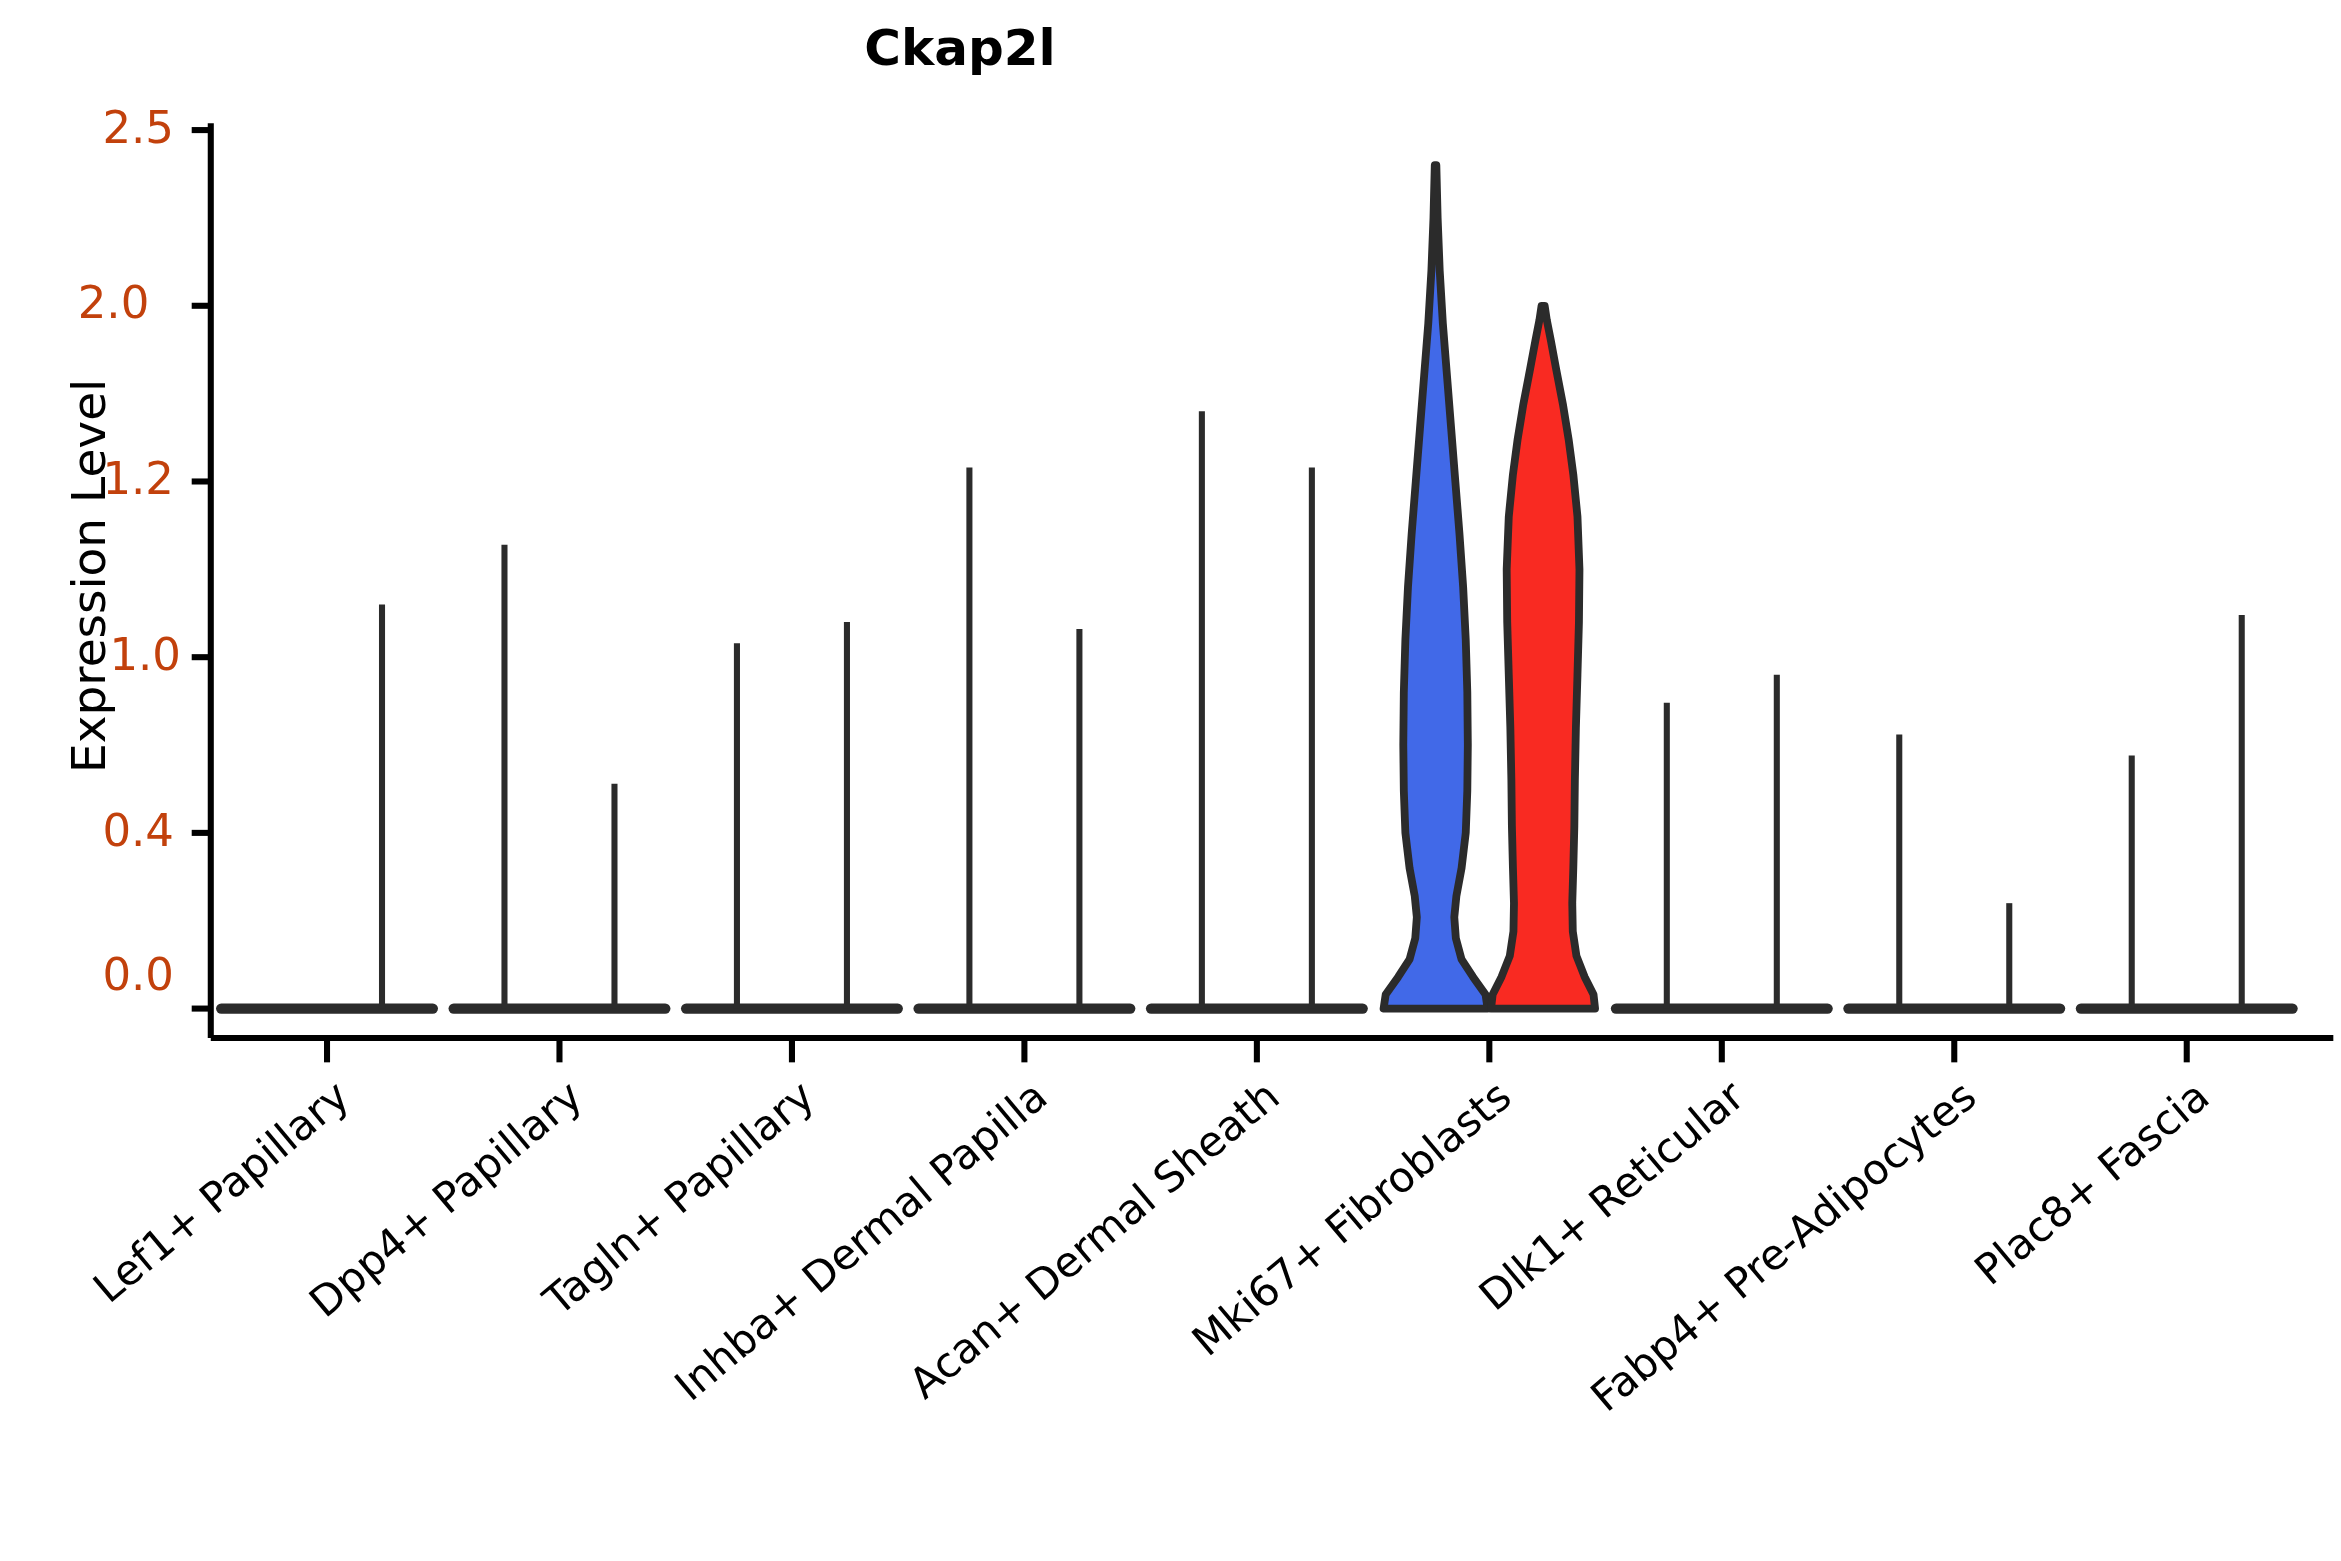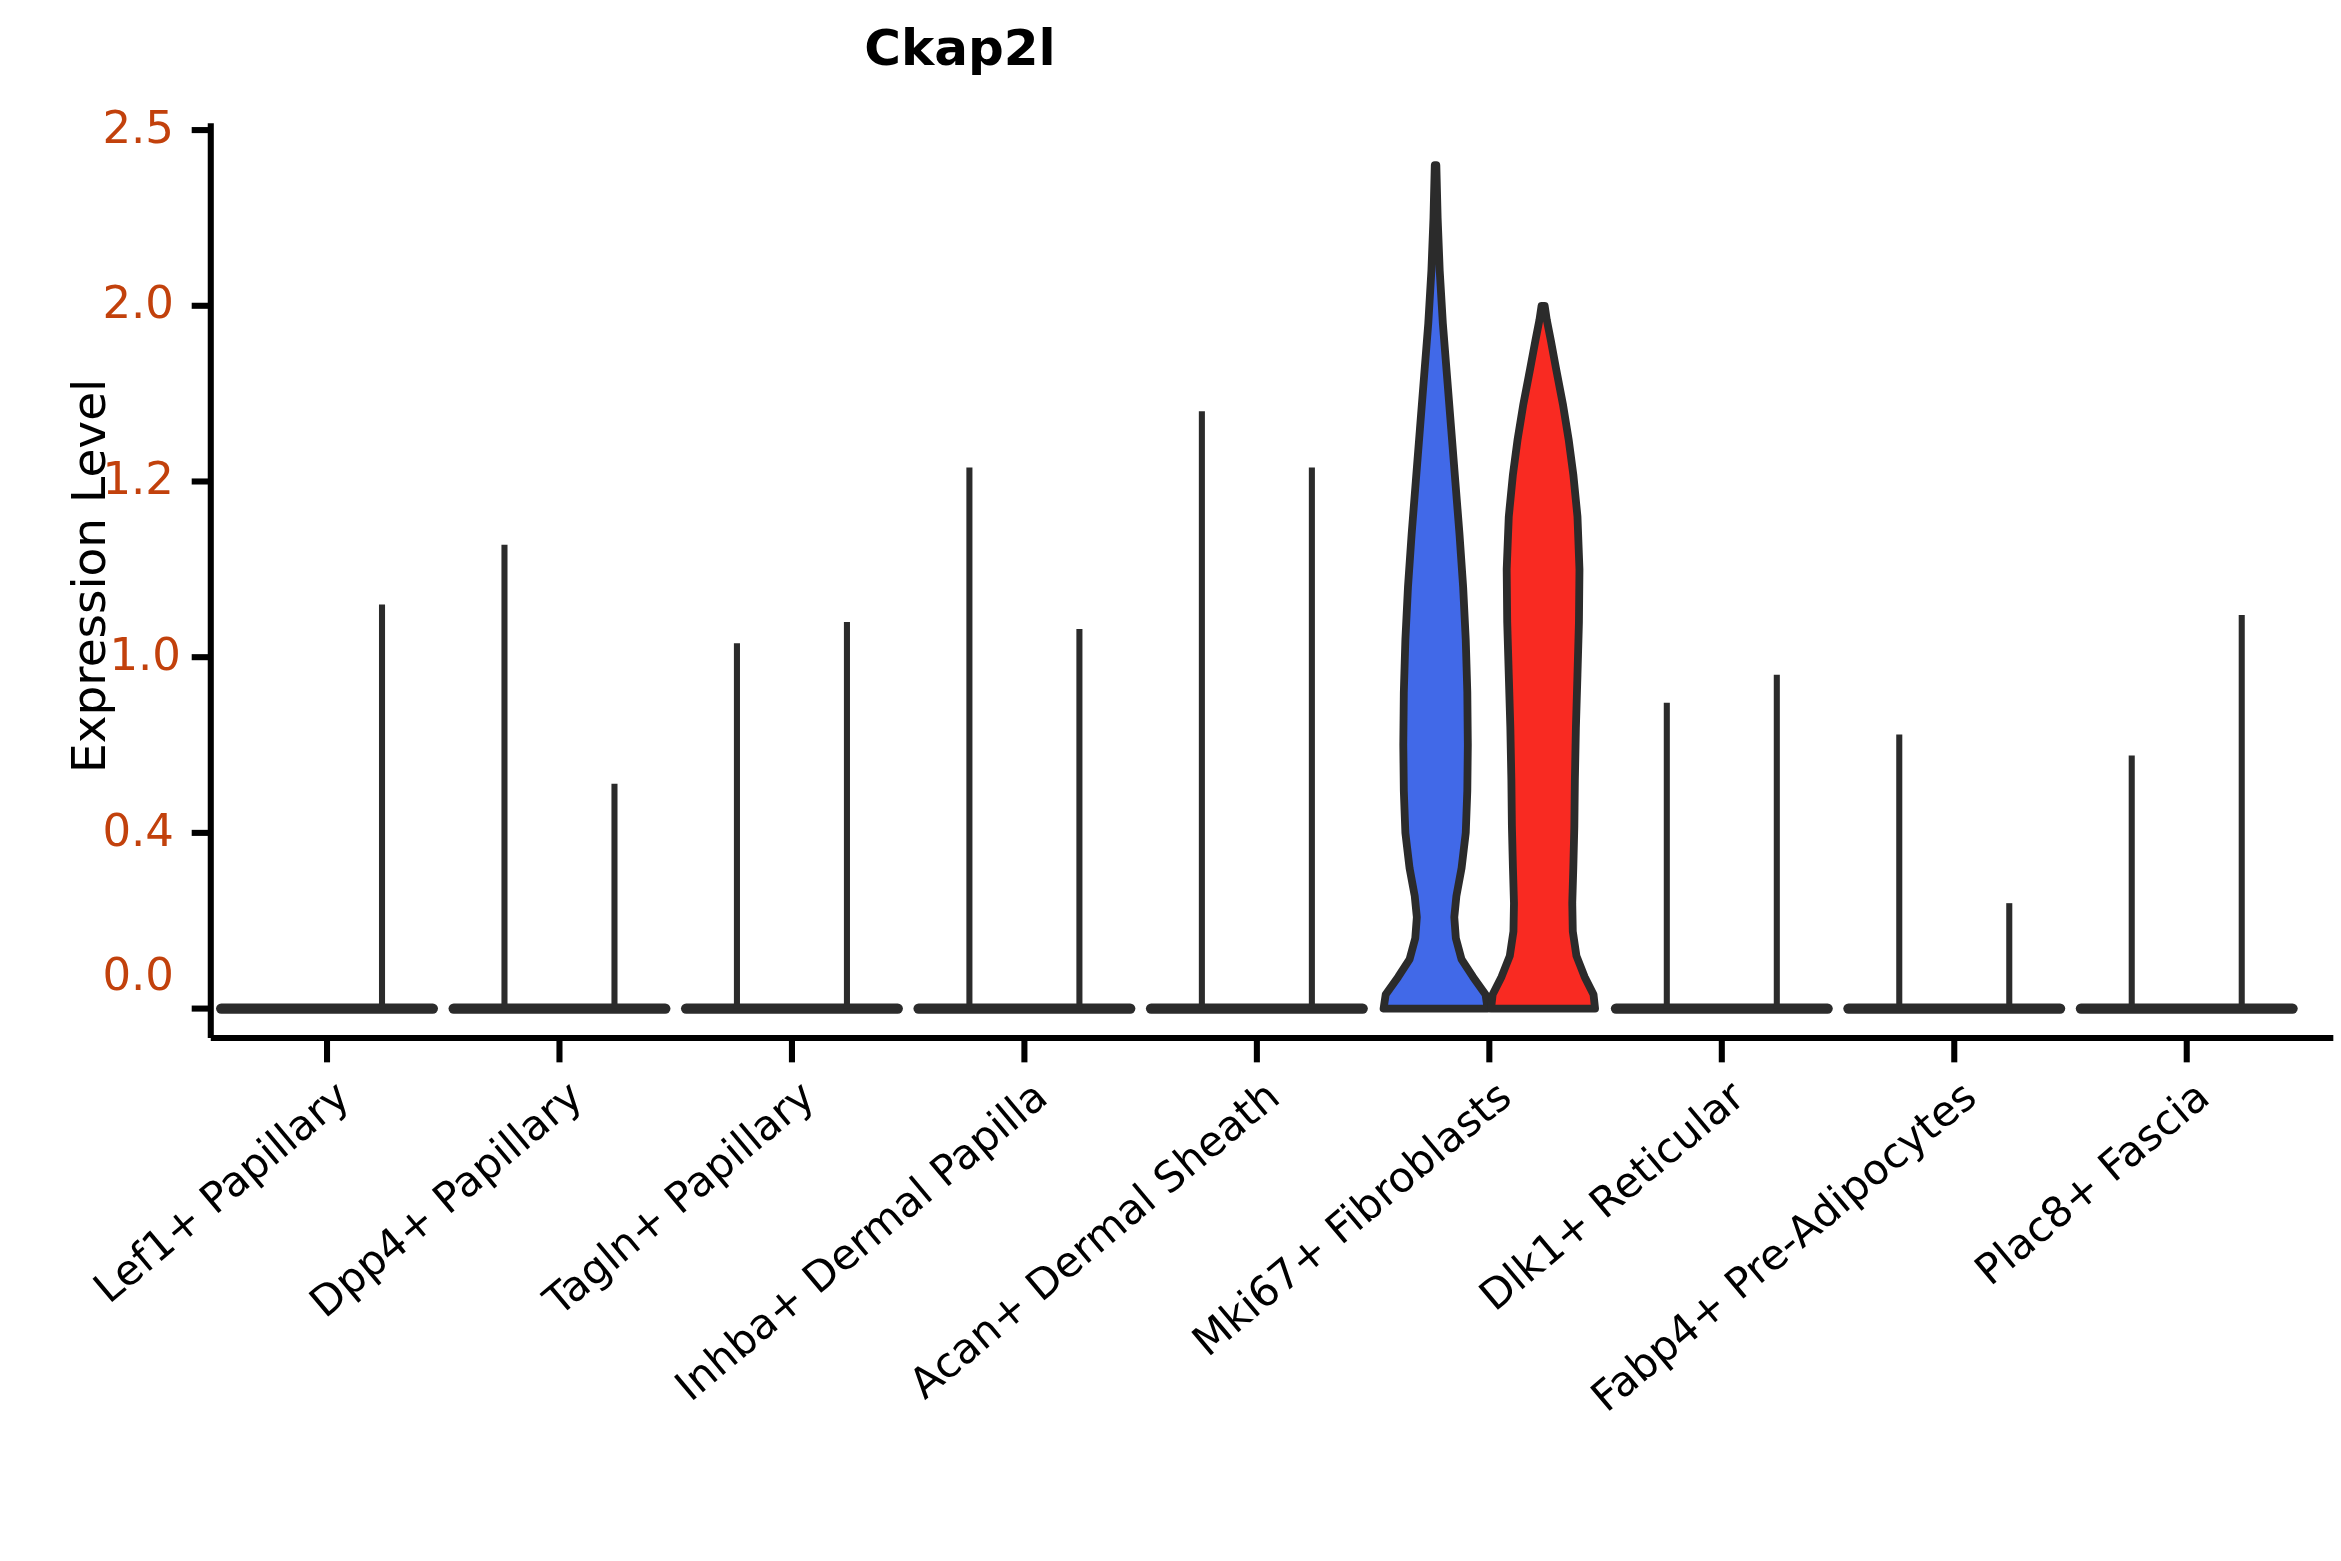--- a/index.html
+++ b/index.html
@@ -74,21 +74,21 @@
 
   <div class="plot-title">Ckap2l</div>
 
   <div class="ylabel" id="ylabel" style="left: 61px; top: 773px;">Expression Level</div>
 
   <div id="ytick-labels">
       <div class="ytick-label" style="left: 53px; width: 121px; top: 948px;">0.0</div>
       <div class="ytick-label" style="left: 53px; width: 121px; top: 804px;">0.4</div>
       <div class="ytick-label" style="left: 60px; width: 121px; top: 628px;">1.0</div>
       <div class="ytick-label" style="left: 53px; width: 121px; top: 452px;">1.2</div>
-      <div class="ytick-label" style="left: 53px; width: 121px; top: 276px;">2.0</div>
+      <div class="ytick-label" style="left: 53px; width: 121px; top: 276px; text-align: center;">2.0</div>
       <div class="ytick-label" style="left: 53px; width: 121px; top: 101px;">2.5</div>
     </div>
   <div id="xtick-labels">
       <div class="xtick-label" style="left: -263px; width: 590px; top: 1071px;">Lef1+ Papillary</div>
       <div class="xtick-label" style="left: -30px; width: 590px; top: 1071px;">Dpp4+ Papillary</div>
       <div class="xtick-label" style="left: 202px; width: 590px; top: 1071px;">Tagln+ Papillary</div>
       <div class="xtick-label" style="left: 435px; width: 590px; top: 1071px;">Inhba+ Dermal Papilla</div>
       <div class="xtick-label" style="left: 667px; width: 590px; top: 1071px;">Acan+ Dermal Sheath</div>
       <div class="xtick-label" style="left: 899px; width: 590px; top: 1071px;">Mki67+ Fibroblasts</div>
       <div class="xtick-label" style="left: 1132px; width: 590px; top: 1071px;">Dlk1+ Reticular</div>

